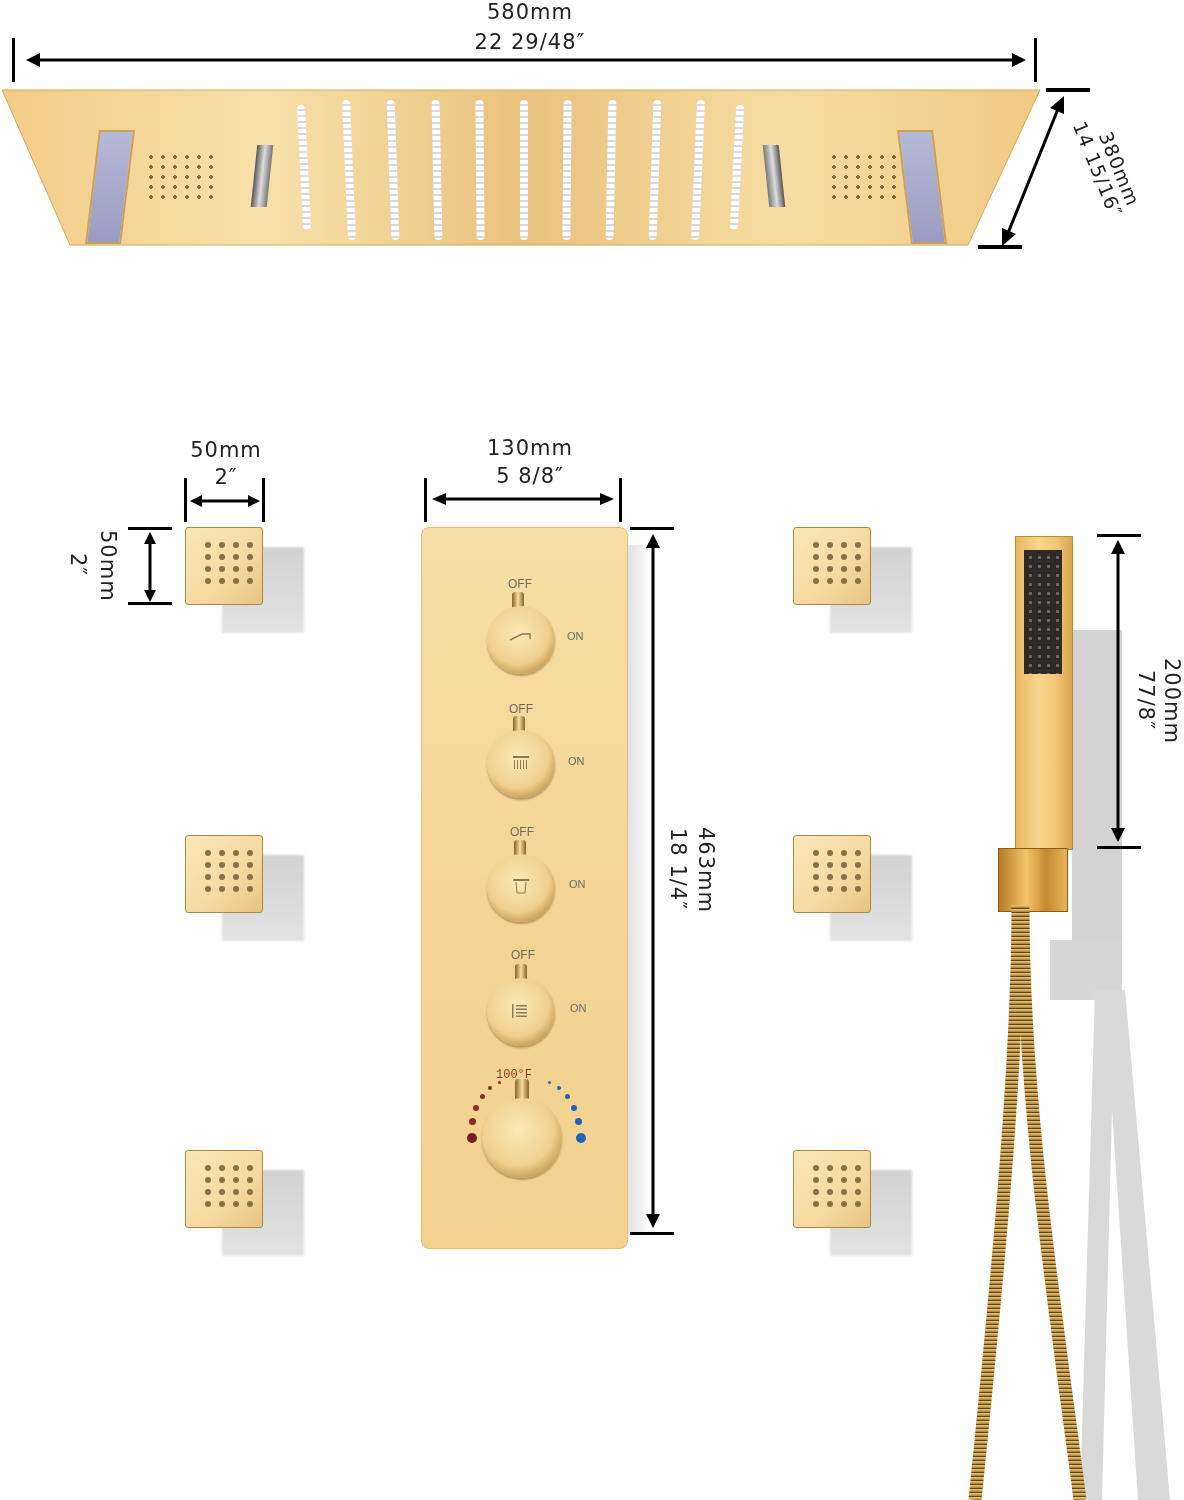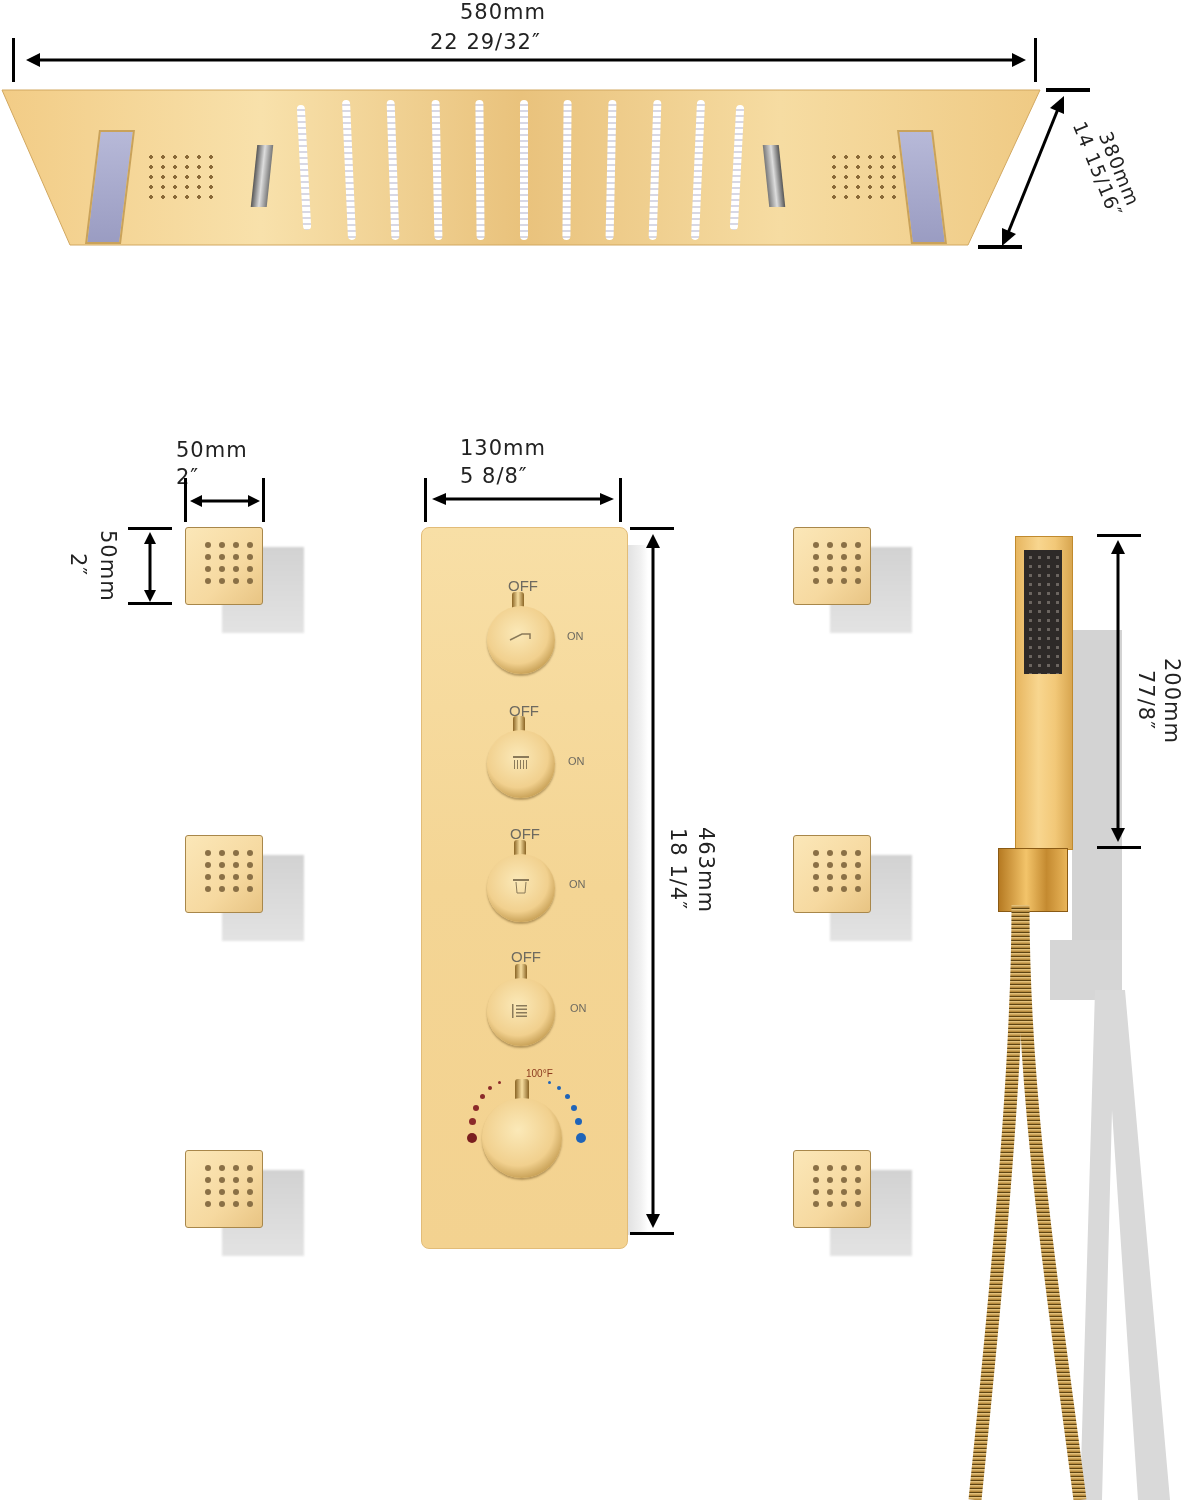--- a/index.html
+++ b/index.html
@@ -1,39 +1,39 @@
 <!DOCTYPE html>
 <html><head>
 <meta charset="utf-8">
 <style>
   html,body{margin:0;padding:0;background:#ffffff;}
   body{width:1184px;height:1500px;position:relative;overflow:hidden;font-family:"DejaVu Sans","Liberation Sans",sans-serif;color:#1a1a1a;}
   .abs{position:absolute;}
-  .dim-text{position:absolute;font-size:21px;line-height:24px;letter-spacing:1px;color:#222;text-align:left;white-space:nowrap;}
+  .dim-text{position:absolute;font-size:21px;line-height:24px;letter-spacing:1px;color:#222;text-align:center;white-space:nowrap;}
   .vtext{position:absolute;font-size:21px;line-height:24px;letter-spacing:1px;color:#222;white-space:nowrap;transform-origin:left top;}
   .bar{position:absolute;background:#000;}
   .gold-panel{background:linear-gradient(90deg,#f3d08e 0%,#f9e0a8 30%,#e9c07a 50%,#f7dba0 70%,#f0cc88 100%);}
   .jet{position:absolute;width:78px;height:78px;border:1px solid #a8874a;border-radius:3px;background:linear-gradient(135deg,#fbe7b8 0%,#f6d9a0 60%,#e8c483 100%);box-sizing:border-box;}
   .jet-shadow{position:absolute;width:82px;height:86px;background:linear-gradient(180deg,#d2d2d2,#e3e3e3);filter:blur(1px);}
   .jet-grid{position:absolute;left:19px;top:14px;display:grid;grid-template-columns:repeat(4,7px);grid-gap:6px 7px;}
   .jet-grid span{width:6px;height:6px;border-radius:50%;background:#8a7046;display:block;}
   .knob{position:absolute;width:68px;height:68px;border-radius:50%;background:radial-gradient(circle at 45% 40%,#fbe9b8 0%,#f1d08e 55%,#b48a3c 85%,#8a6424 100%);box-shadow:0 2px 2px rgba(90,60,10,.4);}
   .knob-stem{position:absolute;width:12px;height:20px;background:linear-gradient(90deg,#8a6424,#f7dea0,#8a6424);border-radius:3px 3px 0 0;}
-  .knob-label-off{position:absolute;font-size:15px;color:#6e6a60;font-family:"Liberation Sans",sans-serif;}
+  .knob-label-off{position:absolute;font-size:12px;color:#6e6a60;font-family:"Liberation Sans",sans-serif;}
   .knob-label-on{position:absolute;font-size:11px;color:#6e6a60;font-family:"Liberation Sans",sans-serif;}
   .rib{position:absolute;width:8px;height:190px;background:repeating-linear-gradient(180deg,#ffffff 0 4px,#d8d8e4 4px 6px);border-radius:4px;}
   .led{position:absolute;width:38px;height:120px;background:linear-gradient(180deg,#b7b9d8,#9a9cc2);border:2px solid #c9a25a;}
   .dot{position:absolute;border-radius:50%;}
 </style>
 </head>
 <body>
 
 <div>
   <div class="dim-text" style="left:460px;top:0px;width:140px;">580mm</div>
-  <div class="dim-text" style="left:430px;top:30px;width:200px;">22 29/32″</div>
+  <div class="dim-text" style="left:430px;top:30px;width:200px;">22 29/48″</div>
   <div class="bar" style="left:12px;top:38px;width:3px;height:44px;"></div>
   <div class="bar" style="left:1034px;top:38px;width:3px;height:44px;"></div>
   <svg class="abs" style="left:26px;top:50px;" width="1000" height="20">
     <line x1="8" y1="10" x2="992" y2="10" stroke="#000" stroke-width="3"></line>
     <polygon points="0,10 14,3 14,17" fill="#000"></polygon>
     <polygon points="1000,10 986,3 986,17" fill="#000"></polygon>
   </svg>
 </div>
 
 <svg class="abs" style="left:0;top:85px;" width="1050" height="165">
@@ -296,21 +296,21 @@
         <rect x="5" y="2" width="11" height="1.5"></rect>
         <rect x="5" y="5.5" width="11" height="1.5"></rect>
         <rect x="5" y="9" width="11" height="1.5"></rect>
         <rect x="5" y="12.5" width="11" height="1.5"></rect>
       </g>
     </svg>
   <div class="knob-label-on" style="left:570px;top:1002px;">ON</div>
 </div>
 
 <div>
-  <div class="abs" style="left:526px;top:1068px;font-size:10px;color:#8b3a1e;font-family:Liberation Sans, sans-serif;">100°F</div>
+  <div class="abs" style="left:496px;top:1068px;font-size:12px;color:#8b3a1e;font-family:Liberation Mono, monospace;">100°F</div>
   <div class="dot" style="left:467px;top:1133px;width:10px;height:10px;background:#7a1f1f;"></div>
   <div class="dot" style="left:469px;top:1118px;width:7px;height:7px;background:#8b2a2a;"></div>
   <div class="dot" style="left:473px;top:1105px;width:6px;height:6px;background:#8b2a2a;"></div>
   <div class="dot" style="left:480px;top:1094px;width:5px;height:5px;background:#8b2a2a;"></div>
   <div class="dot" style="left:488px;top:1086px;width:4px;height:4px;background:#8b2a2a;"></div>
   <div class="dot" style="left:498px;top:1081px;width:3px;height:3px;background:#8b2a2a;"></div>
   <div class="dot" style="left:548px;top:1081px;width:3px;height:3px;background:#1f64b8;"></div>
   <div class="dot" style="left:557px;top:1086px;width:4px;height:4px;background:#1f64b8;"></div>
   <div class="dot" style="left:565px;top:1094px;width:5px;height:5px;background:#1f64b8;"></div>
   <div class="dot" style="left:571px;top:1105px;width:6px;height:6px;background:#1f64b8;"></div>

